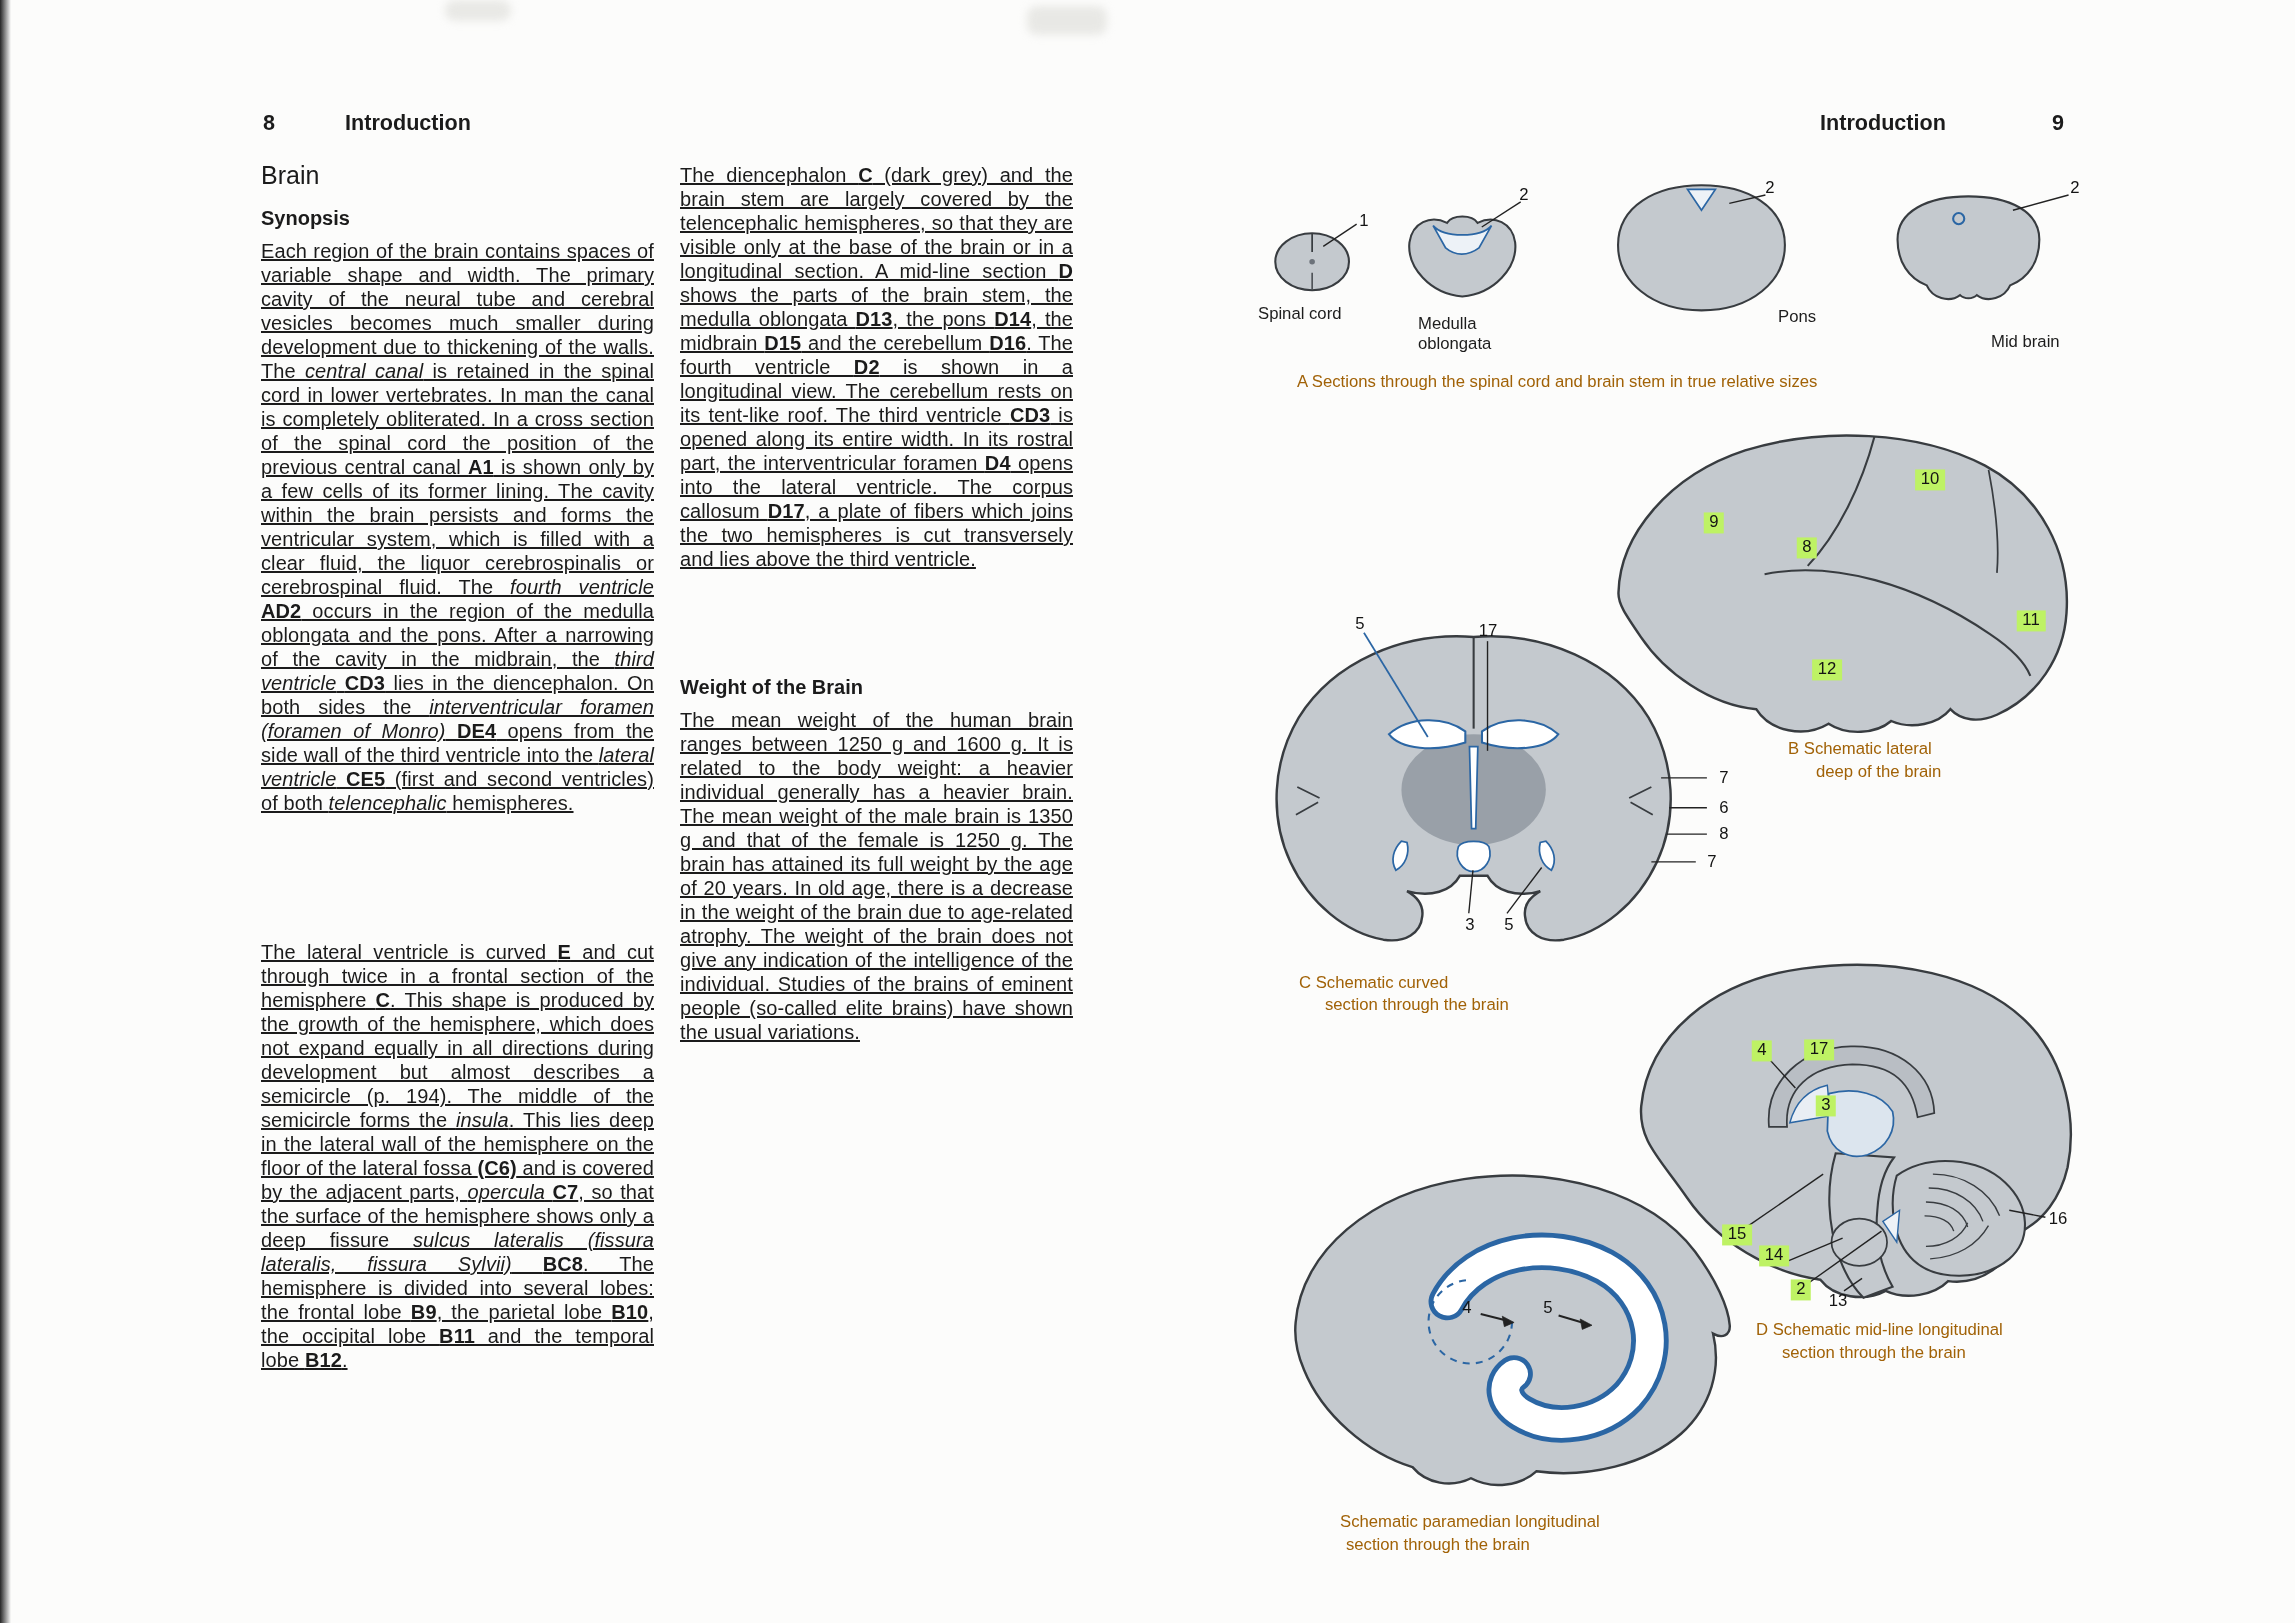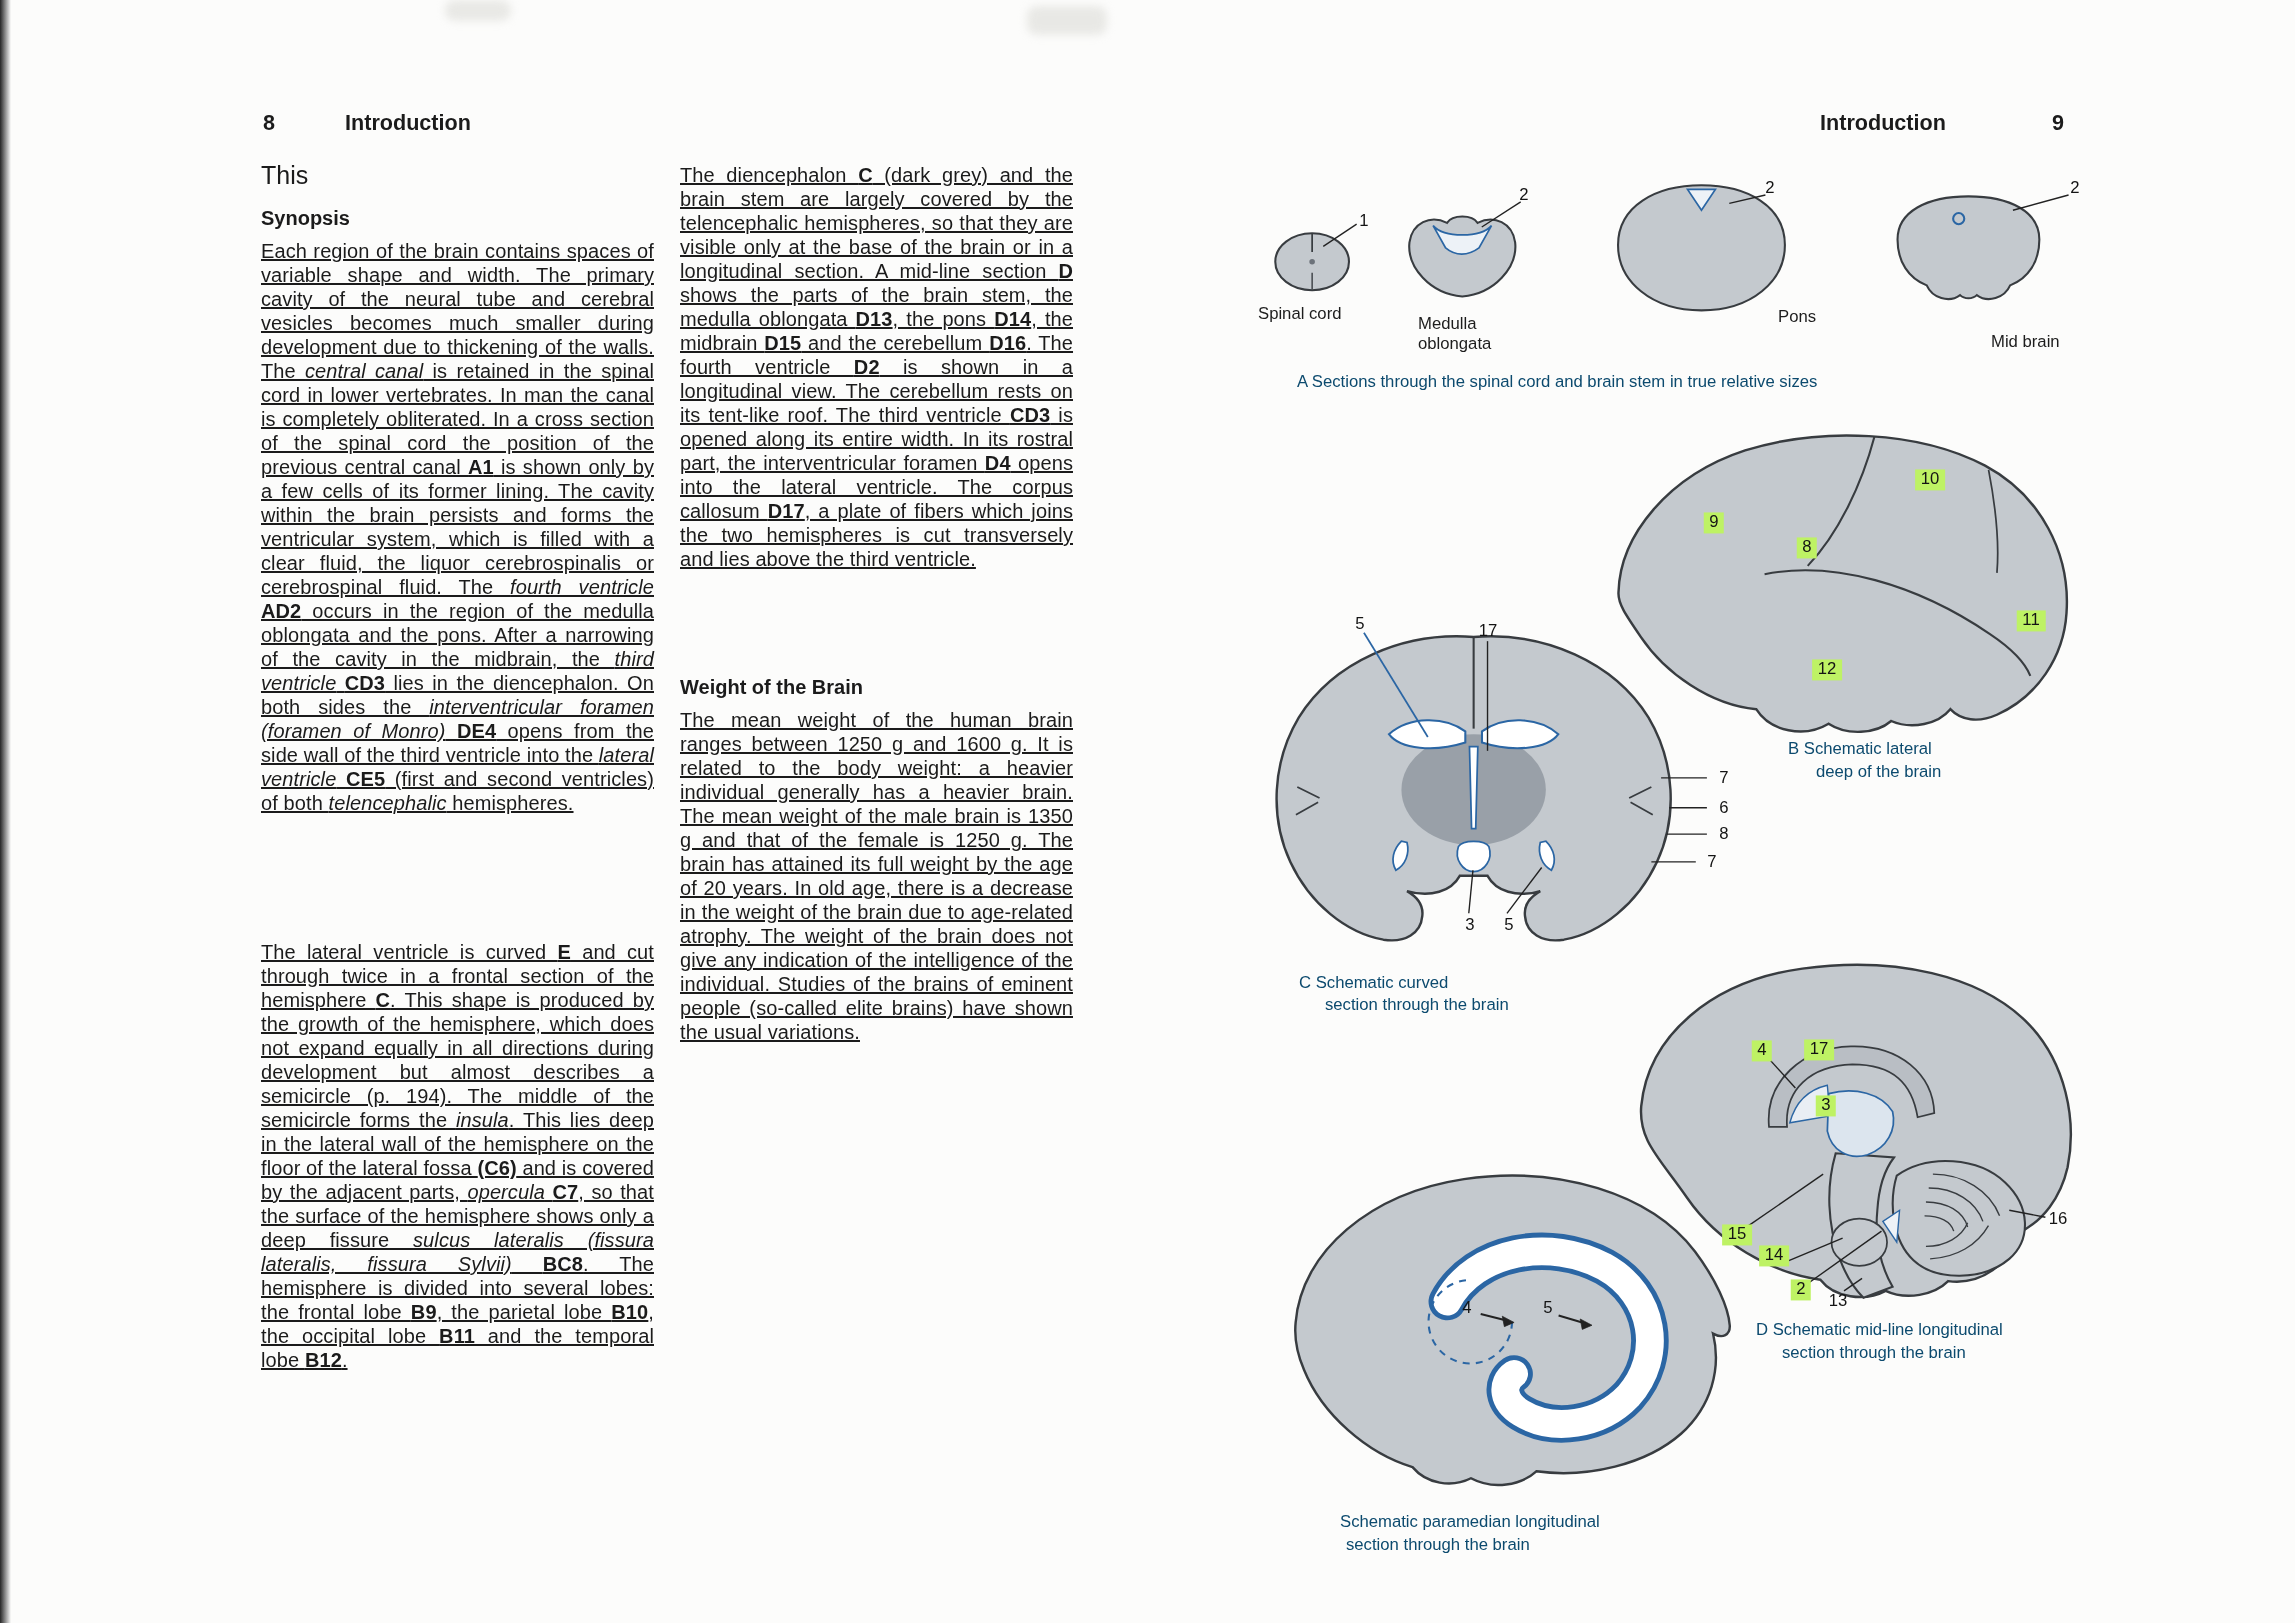--- a/index.html
+++ b/index.html
@@ -12,40 +12,40 @@
   .edge { position:absolute; left:0; top:0; width:11px; height:100%;
           background:linear-gradient(to right,#262626,#26262600); }
   .smudge { position:absolute; background:#d9d9d4; opacity:.55; filter:blur(4.2px); border-radius:9.7px; }
   .pgnum, .pghead { position:absolute; font-weight:700; font-size:21.6px; }
   .title { position:absolute; font-size:25px; font-weight:400; }
   .subhead { position:absolute; font-size:20px; font-weight:700;text-align:center; }
   .para { position:absolute; width:393px; font-size:20px; line-height:24px;
           text-align:justify; letter-spacing:0.1px;text-decoration:underline; }
   .para .b { font-weight:700; }
   .para .i { font-style:italic; }
-  .caption { position:absolute; font-size:16.7px; line-height:21px; color:#0c4a6e; white-space:nowrap; }
+  .caption { position:absolute; font-size:16.7px; line-height:21px; color:#a16207; white-space:nowrap; }
   .anatlabel { position:absolute; font-size:16.7px; line-height:20px; color:#1d1d1d; }
   .numlab { position:absolute; font-size:16.7px; line-height:1.1; color:#141414;
             transform:translate(-50%,-50%); white-space:nowrap; }
   .numlab.boxed { background:#bef264; padding:1.4px 5.6px; }
   svg.fig { position:absolute; overflow:visible; }
 </style>
 </head>
 <body>
 
 <div class="spread">
 
   <div class="edge"></div>
   <div class="smudge" style="left:445px;top:0;width:66px;height:21px"></div>
   <div class="smudge" style="left:1027px;top:5.6px;width:80px;height:29px"></div>
 
   <div class="pgnum" style="left:263px;top:110px">8</div>
   <div class="pghead" style="left:345px;top:110px">Introduction</div>
 
-  <div class="title" style="left:261px;top:161px">This</div>
+  <div class="title" style="left:261px;top:161px">Brain</div>
   <div class="subhead" style="left:261px;top:207px">Synopsis</div>
 
   <div class="para" style="left:261px;top:239px"><span>Each region of the brain contains spaces of variable shape and width. The primary cavity of the neural tube and cerebral vesicles becomes much smaller during development due to thickening of the walls. The </span><span class="i">central canal</span><span> is retained in the spinal cord in lower vertebrates. In man the canal is completely obliterated. In a cross section of the spinal cord the position of the previous central canal </span><span class="b">A1</span><span> is shown only by a few cells of its former lining. The cavity within the brain persists and forms the ventricular system, which is filled with a clear fluid, the liquor cerebrospinalis or cerebrospinal fluid. The </span><span class="i">fourth ventricle</span><span> </span><span class="b">AD2</span><span> occurs in the region of the medulla oblongata and the pons. After a narrowing of the cavity in the midbrain, the </span><span class="i">third ventricle</span><span> </span><span class="b">CD3</span><span> lies in the diencephalon. On both sides the </span><span class="i">interventricular foramen (foramen of Monro)</span><span> </span><span class="b">DE4</span><span> opens from the side wall of the third ventricle into the </span><span class="i">lateral ventricle</span><span> </span><span class="b">CE5</span><span> (first and second ventricles) of both </span><span class="i">telencephalic</span><span> hemispheres.</span></div>
   <div class="para" style="left:261px;top:940px"><span>The lateral ventricle is curved </span><span class="b">E</span><span> and cut through twice in a frontal section of the hemisphere </span><span class="b">C</span><span>. This shape is produced by the growth of the hemisphere, which does not expand equally in all directions during development but almost describes a semicircle (p. 194). The middle of the semicircle forms the </span><span class="i">insula</span><span>. This lies deep in the lateral wall of the hemisphere on the floor of the lateral fossa </span><span class="b">(C6)</span><span> and is covered by the adjacent parts, </span><span class="i">opercula</span><span> </span><span class="b">C7</span><span>, so that the surface of the hemisphere shows only a deep fissure </span><span class="i">sulcus lateralis (fissura lateralis, fissura Sylvii)</span><span> </span><span class="b">BC8</span><span>. The hemisphere is divided into several lobes: the frontal lobe </span><span class="b">B9</span><span>, the parietal lobe </span><span class="b">B10</span><span>, the occipital lobe </span><span class="b">B11</span><span> and the temporal lobe </span><span class="b">B12</span><span>.</span></div>
 
   <div class="para" style="left:680px;top:163px"><span>The diencephalon </span><span class="b">C</span><span> (dark grey) and the brain stem are largely covered by the telencephalic hemispheres, so that they are visible only at the base of the brain or in a longitudinal section. A mid-line section </span><span class="b">D</span><span> shows the parts of the brain stem, the medulla oblongata </span><span class="b">D13</span><span>, the pons </span><span class="b">D14</span><span>, the midbrain </span><span class="b">D15</span><span> and the cerebellum </span><span class="b">D16</span><span>. The fourth ventricle </span><span class="b">D2</span><span> is shown in a longitudinal view. The cerebellum rests on its tent-like roof. The third ventricle </span><span class="b">CD3</span><span> is opened along its entire width. In its rostral part, the interventricular foramen </span><span class="b">D4</span><span> opens into the lateral ventricle. The corpus callosum </span><span class="b">D17</span><span>, a plate of fibers which joins the two hemispheres is cut transversely and lies above the third ventricle.</span></div>
   <div class="subhead" style="left:680px;top:676px">Weight of the Brain</div>
   <div class="para" style="left:680px;top:708px">The mean weight of the human brain ranges between 1250 g and 1600 g. It is related to the body weight: a heavier individual generally has a heavier brain. The mean weight of the male brain is 1350 g and that of the female is 1250 g. The brain has attained its full weight by the age of 20 years. In old age, there is a decrease in the weight of the brain due to age-related atrophy. The weight of the brain does not give any indication of the intelligence of the individual. Studies of the brains of eminent people (so-called elite brains) have shown the usual variations.</div>
 
   <div class="pghead" style="left:1820px;top:110px">Introduction</div>

